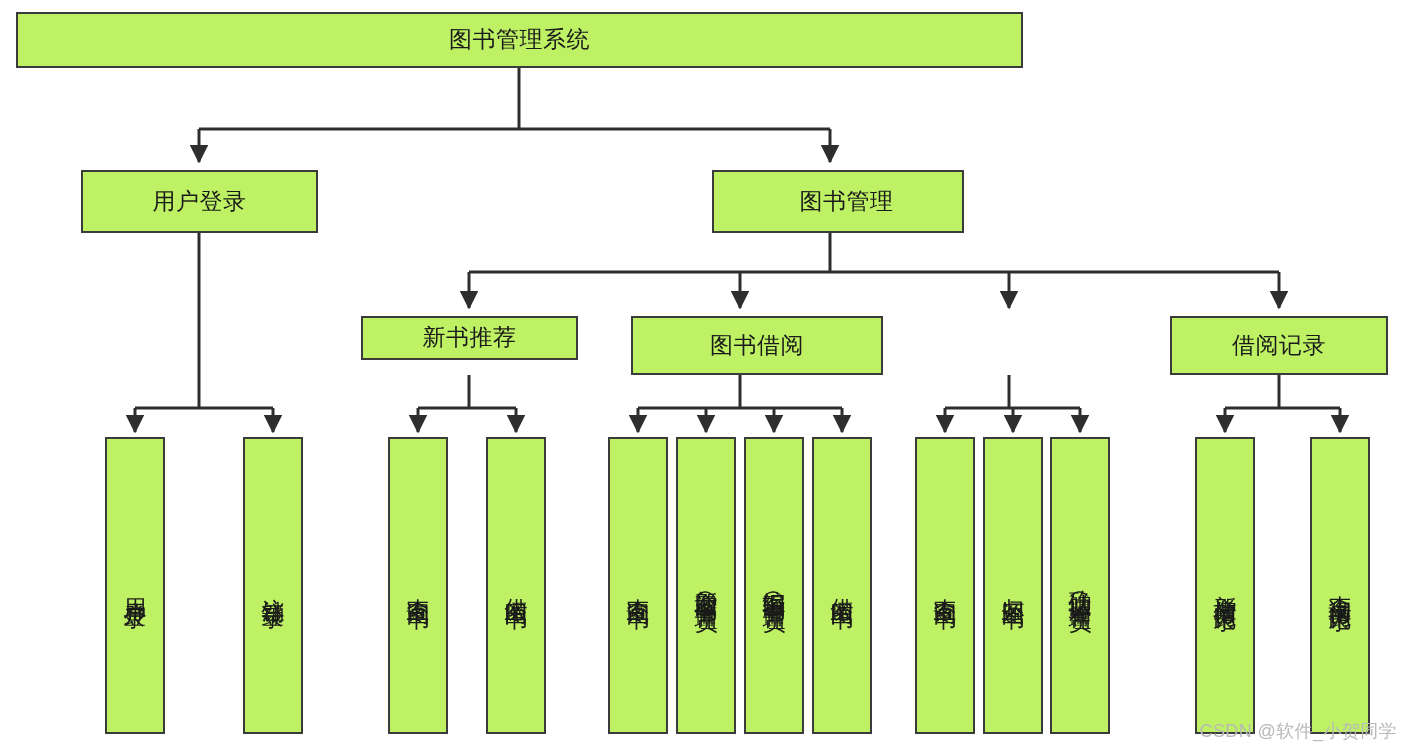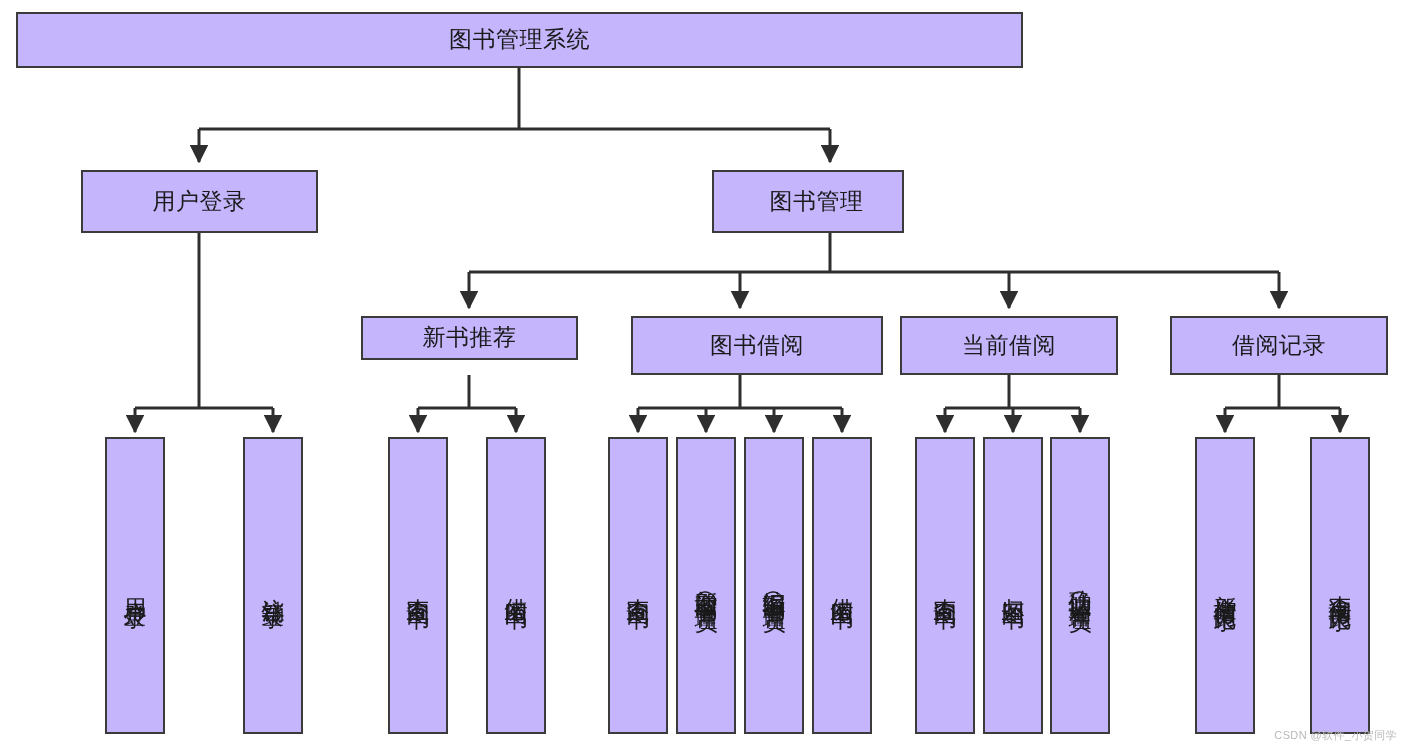--- a/index.html
+++ b/index.html
@@ -22,21 +22,21 @@
   svg.edges {
     position: absolute;
     left: 0;
     top: 0;
     width: 1405px;
     height: 747px;
   }
   .node {
     position: absolute;
     box-sizing: border-box;
-    background: #c4b5fd;
+    background: #bef264;
     border: 2.5px solid #3b3b3b;
     display: flex;
     align-items: center;
     justify-content: center;
     color: #1a1a1a;
   }
   .node .label {
     display: block;
     text-align: center;
     line-height: 1.18;
@@ -52,21 +52,21 @@
     font-size: 23px;
     letter-spacing: 3px;
     line-height: 1;
     white-space: normal;
     max-height: 270px;
   }
   .watermark {
     position: absolute;
     right: 8px;
     bottom: 4px;
-    font-size: 11px;
+    font-size: 18px;
     color: #b9b9b9;
     letter-spacing: 0.4px;
     white-space: nowrap;
     pointer-events: none;
   }
 </style>
 </head>
 <body>
 
 <div id="diagram-root">
@@ -134,35 +134,32 @@
   </svg>
 
   <div class="node horizontal" style="left:16px; top:12px; width:1007px; height:56px;">
     <span class="label">图书管理系统</span>
   </div>
 
   <div class="node horizontal" style="left:81px; top:170px; width:237px; height:63px;">
     <span class="label">用户登录</span>
   </div>
 
-  <div class="node horizontal" style="left:712px; top:170px; width:192px; height:63px;padding-left:17px;">
+  <div class="node horizontal" style="left:712px; top:170px; width:252px; height:63px;padding-left:17px;">
     <span class="label">图书管理</span>
   </div>
 
   <div class="node horizontal" style="left:361px; top:316px; width:217px; height:44px;">
     <span class="label">新书推荐</span>
   </div>
 
   <div class="node horizontal" style="left:631px; top:316px; width:252px; height:59px;">
     <span class="label">图书借阅</span>
   </div>
 
-  <div class="node horizontal" style="left:900px; top:316px; width:218px; height:59px;">
-    <span class="label">当前借阅</span>
-  </div>
 
   <div class="node horizontal" style="left:1170px; top:316px; width:218px; height:59px;">
     <span class="label">借阅记录</span>
   </div>
 
   <div class="node vertical" style="left:105px; top:437px; width:60px; height:297px;">
     <span class="label">用户登录</span>
   </div>
 
   <div class="node vertical" style="left:243px; top:437px; width:60px; height:297px;">

